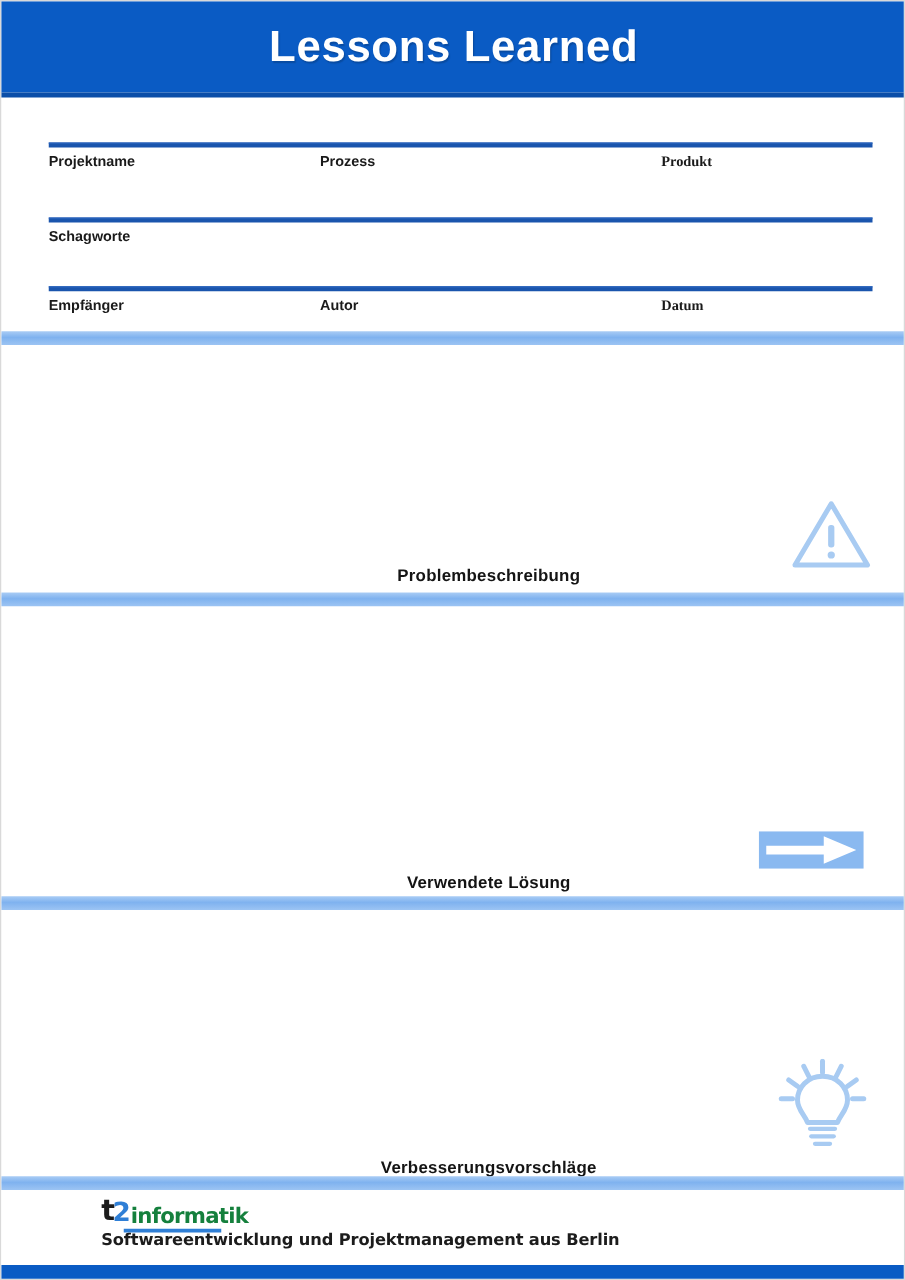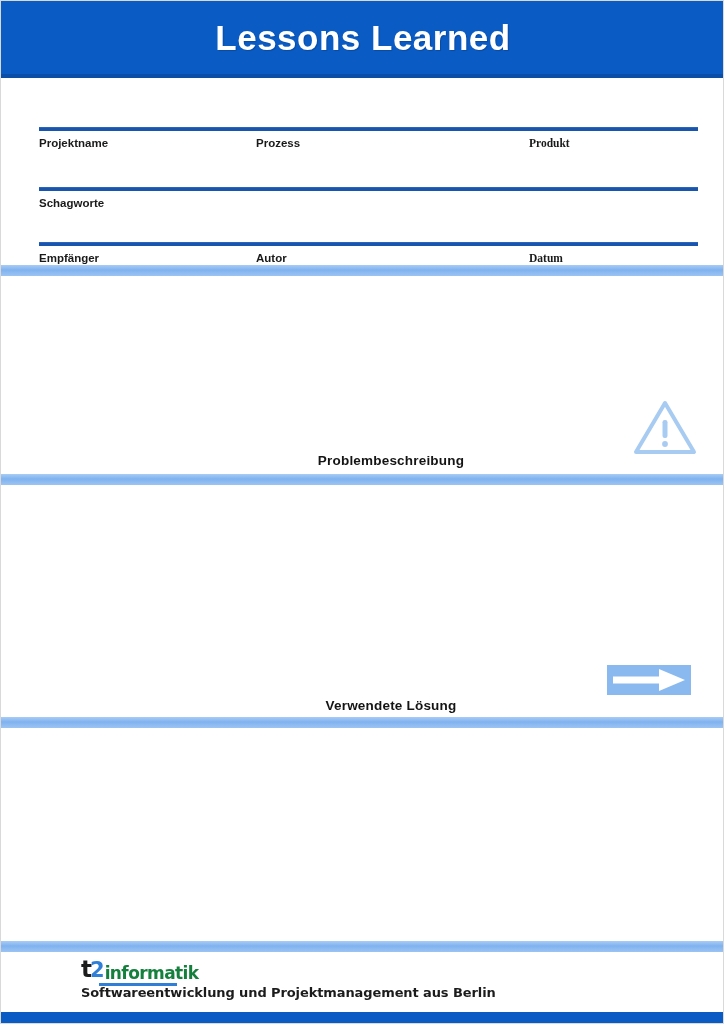--- a/index.html
+++ b/index.html
@@ -45,21 +45,21 @@
     font-size: 35px;
     font-weight: 700;
     letter-spacing: 0.5px;
     line-height: 1;
     text-shadow: 1px 1px 1px rgba(0,0,0,0.18);
   }
 
   
   .meta {
     position: absolute;
-    left: 0; top: 90px;
+    left: 0; top: 77px;
     width: 724px;
     height: 187px;
   }
   .rule-row {
     position: absolute;
     left: 38px;
     width: 659px;
     height: 55px;
   }
   .rule-row.r1 { top: 36px; }
@@ -251,20 +251,42 @@
       <svg viewBox="0 0 84 30" width="84" height="30" aria-hidden="true">
         <rect x="0" y="0" width="84" height="30" fill="#8ab9f0"></rect>
         <path d="M6 11.5 L52 11.5 L52 4 L78 15 L52 26 L52 18.5 L6 18.5 Z" fill="#ffffff"></path>
       </svg>
     </div>
     <div class="section-label">Verwendete Lösung</div>
   </div>
 
   <div class="divider d3"></div>
 
+  <div class="section s3">
+    <div class="icon-slot icon-bulb">
+      <svg viewBox="0 0 74 72" width="74" height="72" aria-hidden="true">
+        <g stroke="#a8cbf2" stroke-width="4" stroke-linecap="round" fill="none">
+          <line x1="37" y1="2" x2="37" y2="11"></line>
+          <line x1="22" y1="6" x2="26" y2="14"></line>
+          <line x1="52" y1="6" x2="48" y2="14"></line>
+          <line x1="10" y1="17" x2="17" y2="22"></line>
+          <line x1="64" y1="17" x2="57" y2="22"></line>
+          <line x1="4" y1="32" x2="13" y2="32"></line>
+          <line x1="70" y1="32" x2="61" y2="32"></line>
+        </g>
+        <path d="M37 14 C25 14 17 23 17 33 C17 41 23 45 25 51 L49 51 C51 45 57 41 57 33 C57 23 49 14 37 14 Z" fill="none" stroke="#a8cbf2" stroke-width="4" stroke-linejoin="round"></path>
+        <g stroke="#a8cbf2" stroke-width="3.4" stroke-linecap="round">
+          <line x1="27" y1="56" x2="47" y2="56"></line>
+          <line x1="28" y1="62" x2="46" y2="62"></line>
+          <line x1="31" y1="68" x2="43" y2="68"></line>
+        </g>
+      </svg>
+    </div>
+    <div class="section-label">Verbesserungsvorschläge</div>
+  </div>
 
   <div class="divider d4"></div>
 
   <div class="footer">
     <div class="logo-wrap">
       <div class="logo-mark">
         <span class="logo-t">t</span>
         <span class="logo-two">2</span>
         <span class="logo-word">informatik</span>
       </div>

